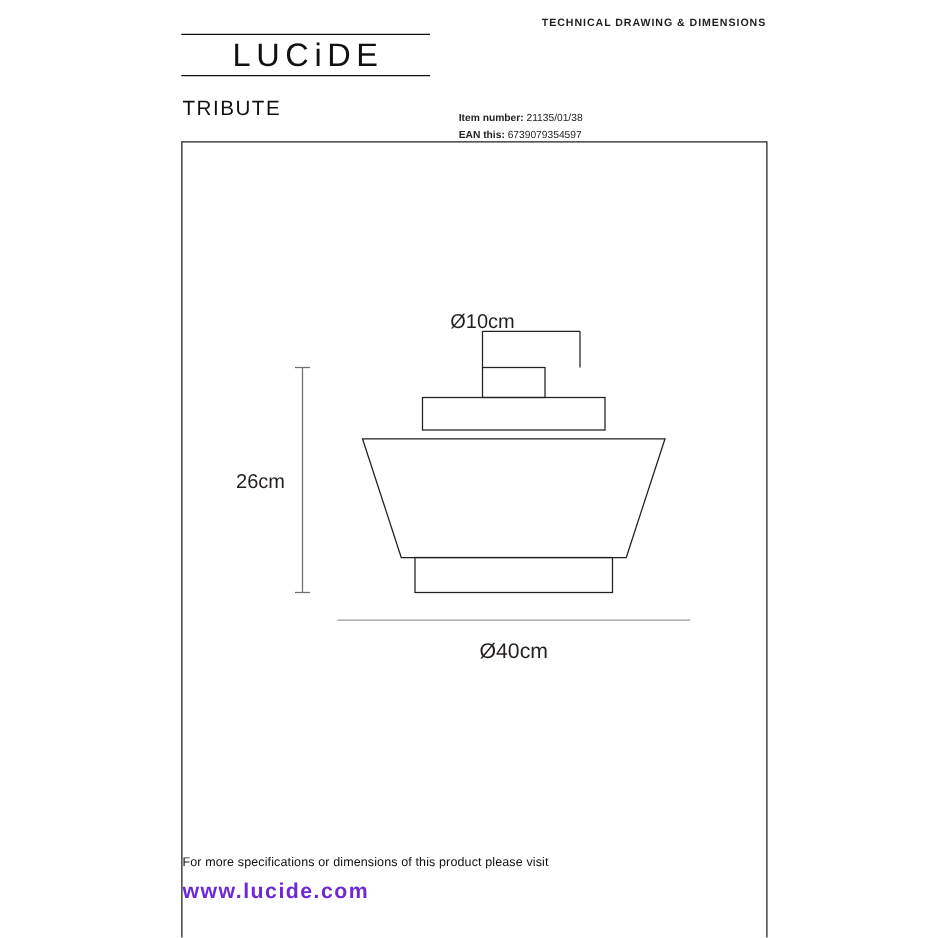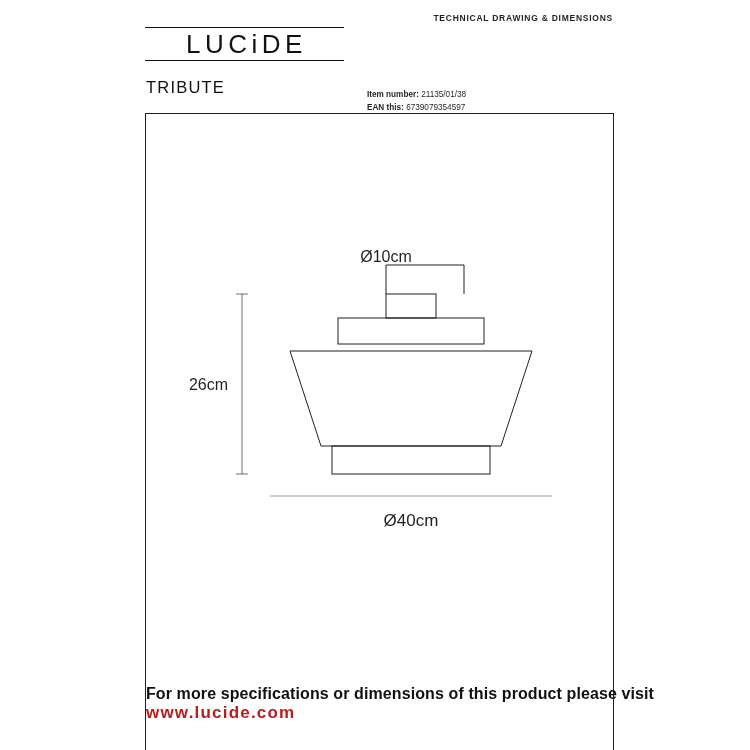--- a/index.html
+++ b/index.html
@@ -93,33 +93,33 @@
   }
 
   
   .drawing { position: absolute; left: 0; top: 0; width: 469px; height: 570px; }
 
   
   .footer-line1 {
     position: absolute;
     left: 146px;
     top: 685px;
-    font-size: 16px;
-    font-weight: 700;
+    font-size: 10px;
+    font-weight: 400;
     color: #111;
     letter-spacing: 0.1px;
   }
   .footer-line2 {
     position: absolute;
     left: 146px;
     top: 703px;
     font-size: 17px;
     font-weight: 700;
     letter-spacing: 1.2px;
-    color: #b91c1c;
+    color: #6d28d9;
   }
 </style>
 </head>
 <body>
 
 <div class="page">
 
   <div class="logo">
     <div class="logo-text">LUCiDE</div>
   </div>

